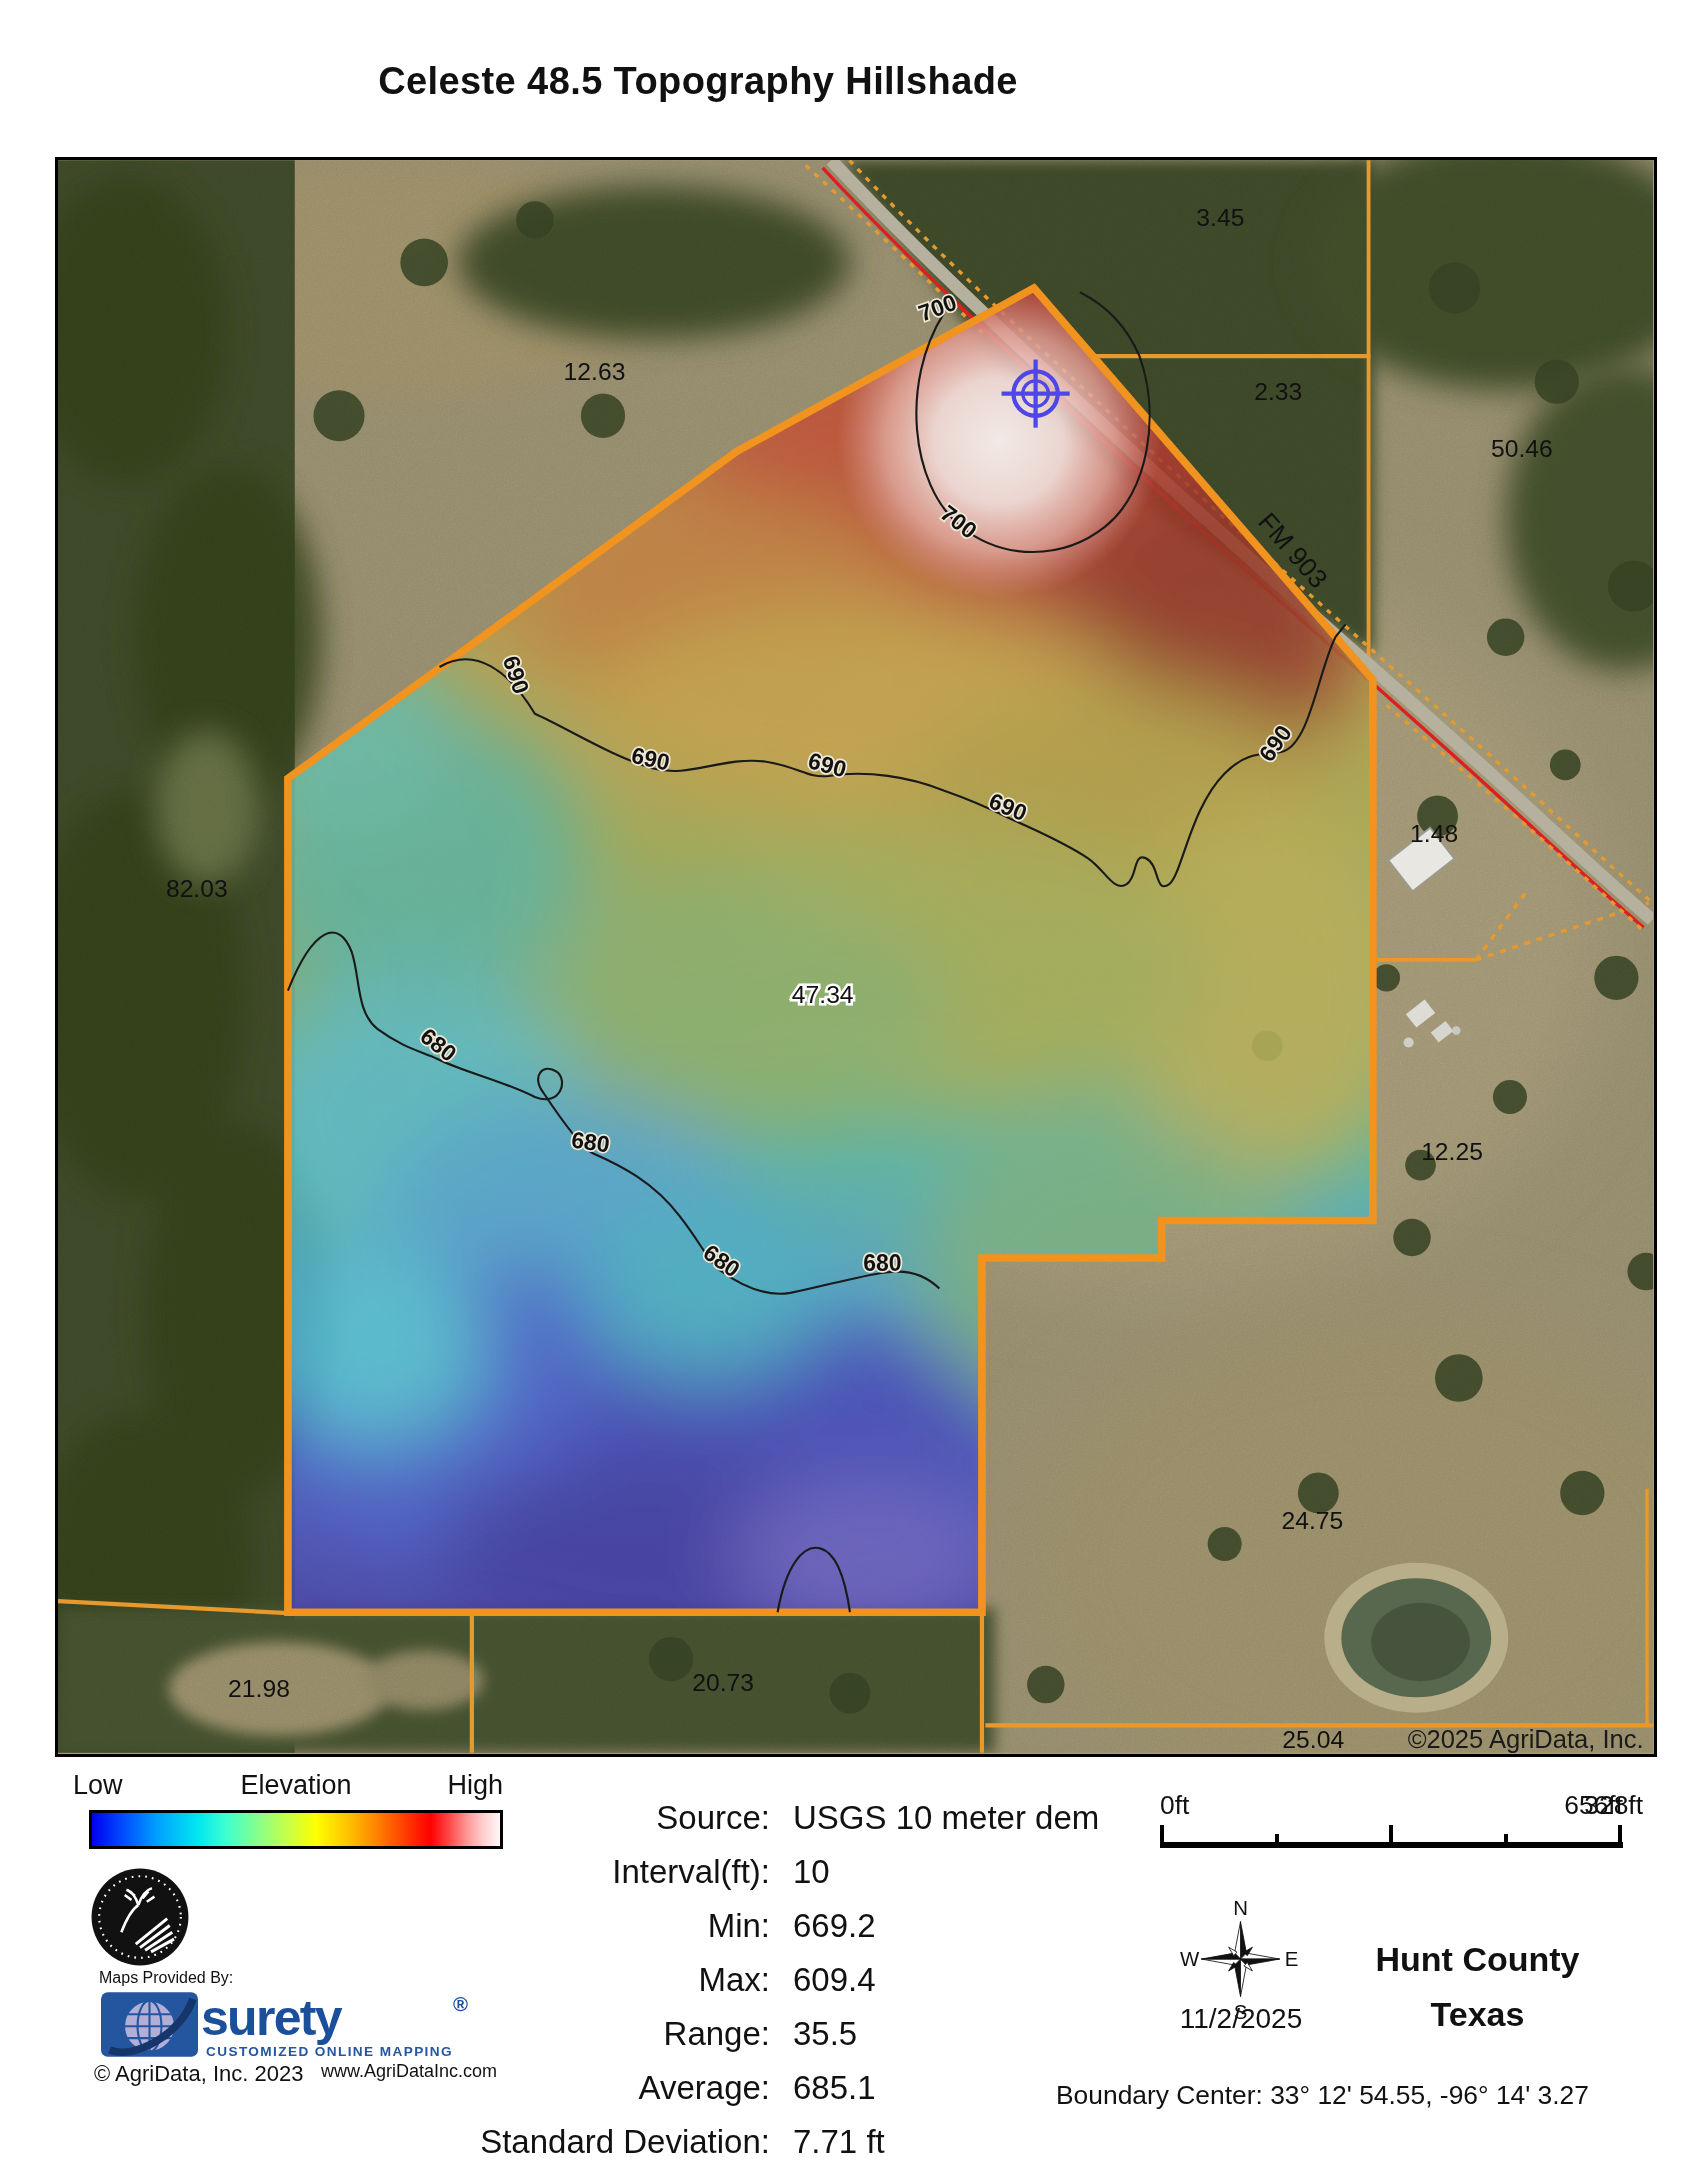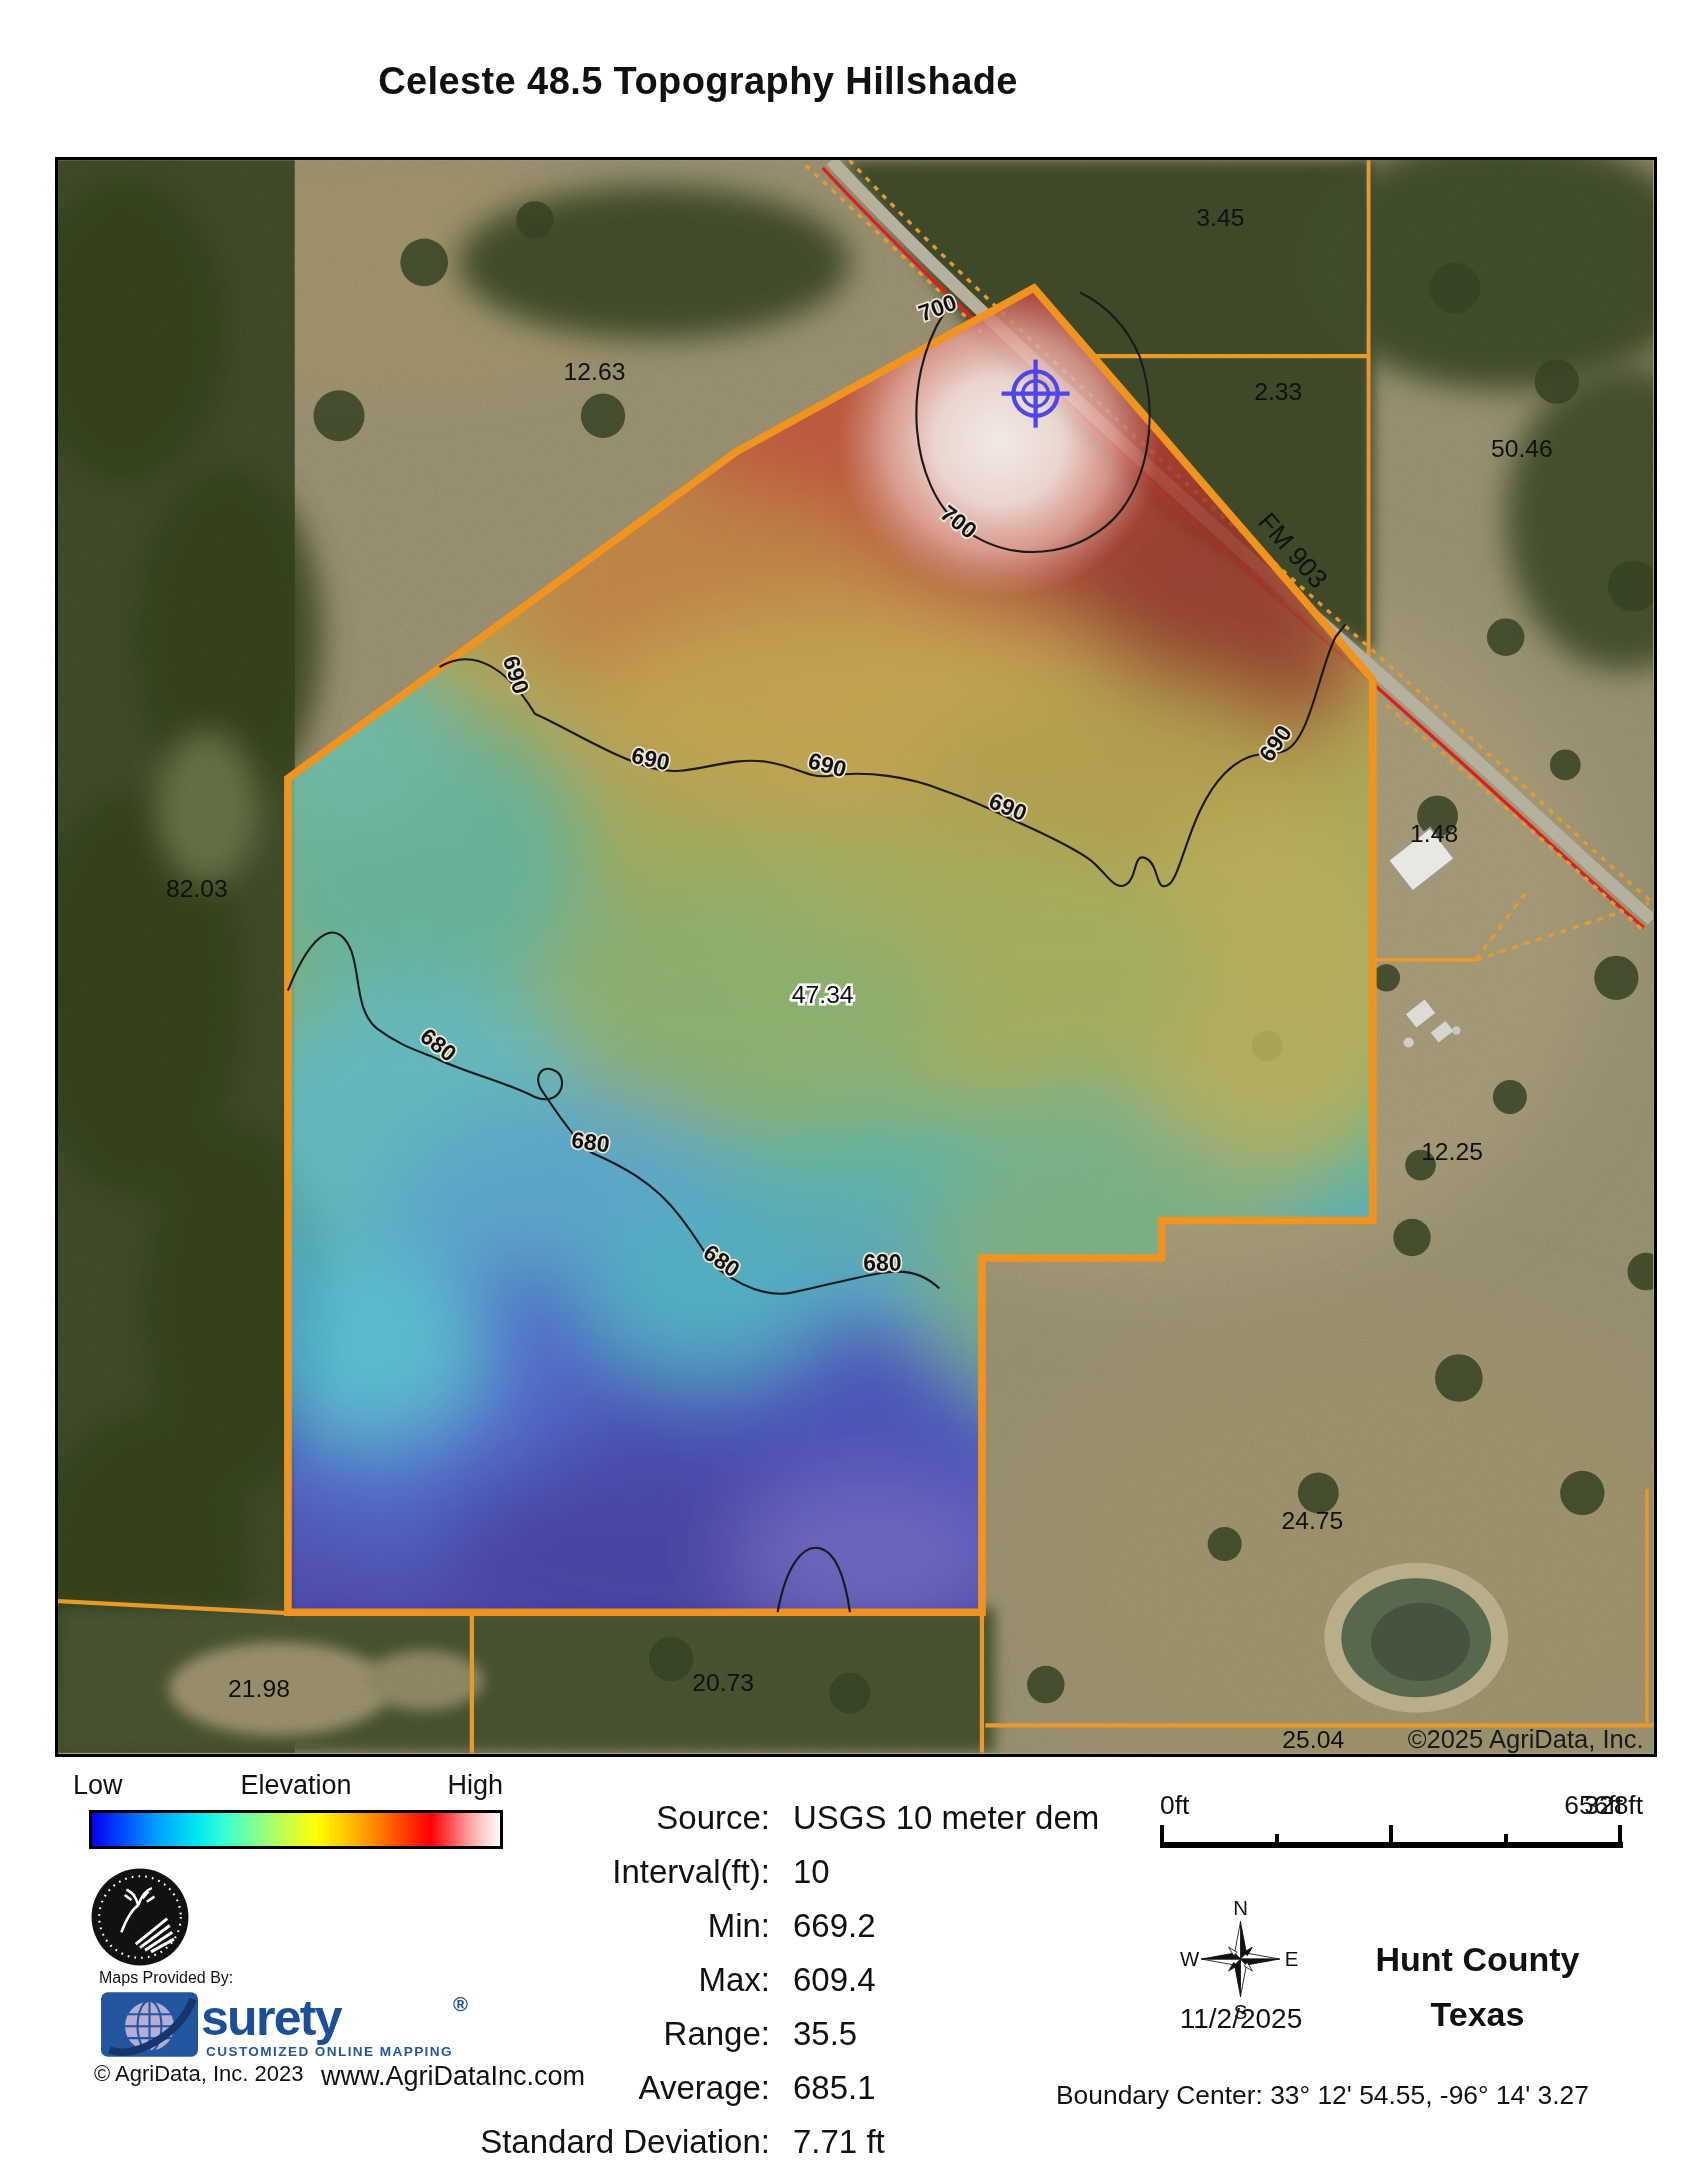--- a/index.html
+++ b/index.html
@@ -31,21 +31,21 @@
   }
   #stats{left:346px;top:1799px;display:grid;grid-template-columns:424px 366px;column-gap:23px;row-gap:16px;font-size:33px;}
   #stats .lab{text-align:right;}
   #provider-block .mp{font-size:16px;}
   #maps-provided{left:99px;top:1969px;}
   #surety-square{left:101px;top:1992px;}
   #surety-word{left:201px;top:1993px;font-size:50px;font-weight:bold;color:#1b4f9c;letter-spacing:-1.7px;line-height:1;}
   #surety-reg{left:453px;top:1993px;font-size:20.4px;color:#1b4f9c;font-weight:bold;}
   #surety-tagline{left:206px;top:2044px;font-size:13.6px;font-weight:bold;color:#2456a0;letter-spacing:1.4px;}
   #agridata-copy{left:94px;top:2061px;font-size:22px;}
-  #agridata-web{left:321px;top:2061px;font-size:27px;}
+  #agridata-web{left:321px;top:2061px;font-size:18px;}
   
   .sb-lab{font-size:26.4px;top:1790px;}
   #sb-0{left:1160px;}
   #sb-328{left:1180px;width:463px;text-align:right;}
   #sb-656{left:1160px;width:463px;text-align:right;}
   #sb-base{left:1160px;top:1842px;width:463px;height:6px;background:#000;}
   .sb-tick{width:4.3px;background:#000;}
   
   #county{left:1307px;top:1940px;width:341px;text-align:center;font-size:34px;font-weight:bold;}
   #state{left:1307px;top:1995px;width:341px;text-align:center;font-size:34px;font-weight:bold;}

